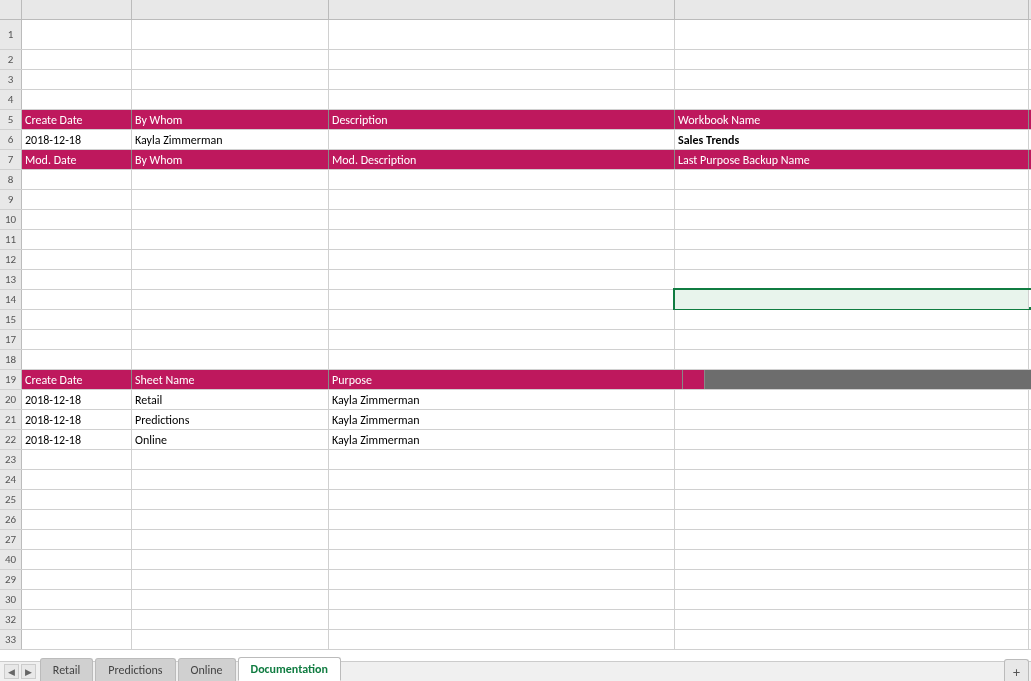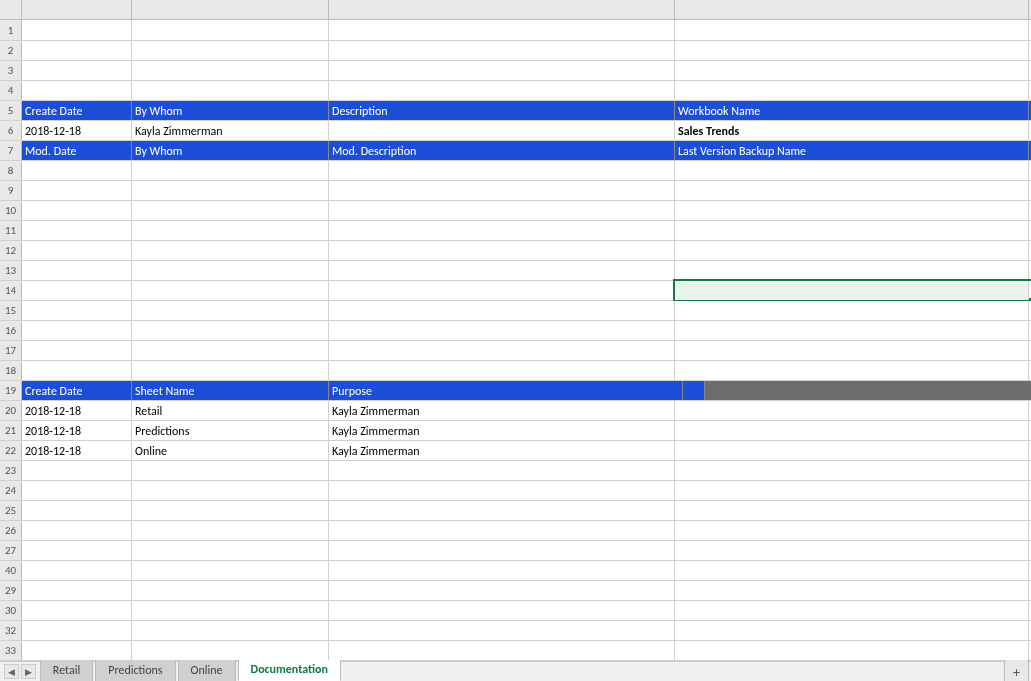--- a/index.html
+++ b/index.html
@@ -24,21 +24,21 @@
     .row-num { width: 22px; min-width: 22px; background: #e8e8e8; border-right: 1px solid #bbb; display: flex; align-items: center; justify-content: center; font-size: 11px; color: #555; }
     .cell { border-right: 1px solid #d0d0d0; display: flex; align-items: center; padding: 0 3px; font-size: 12px; overflow: hidden; white-space: nowrap; }
     .cell-a { width: 110px; min-width: 110px; }
     .cell-b { width: 197px; min-width: 197px; }
     .cell-c { width: 346px; min-width: 346px; }
     .cell-d { width: 354px; min-width: 354px; }
     .cell-e { width: 22px; min-width: 22px; }
 
     
     .header-row { background: #6d6d6d; color: #fff; }
-    .header-row .cell { background: #1d4ed8; color: #fff; font-weight: normal; border-right: 1px solid #888; }
+    .header-row .cell { background: #be185d; color: #fff; font-weight: normal; border-right: 1px solid #888; }
     .header-row .row-num { background: #e8e8e8; color: #555; border-right: 1px solid #bbb; }
 
     
     .data-row .cell { background: #fff; }
     .cell-selected-d { background: #e8f4ec !important; }
 
     
     .tab-bar { height: 28px; background: #f0f0f0; border-top: 1px solid #bbb; display: flex; align-items: flex-end; padding-left: 4px; }
     .tab { padding: 4px 12px; background: #d0d0d0; border: 1px solid #bbb; border-bottom: none; margin-right: 2px; font-size: 12px; color: #444; cursor: pointer; border-radius: 3px 3px 0 0; }
     .tab.active { background: #fff; color: #107c41; font-weight: bold; border-bottom: 1px solid #fff; }
@@ -111,21 +111,21 @@
         <div class="cell cell-b" style="position: relative;">Kayla Zimmerman</div>
         <div class="cell cell-c" style="position: relative;"></div>
         <div class="cell cell-d" style="position: relative; font-weight: bold;">Sales Trends</div>
         <div class="cell cell-e" style="position: relative;"></div>
       </div>
       <div class="row header-row">
         <div class="row-num">7</div>
         <div class="cell cell-a" style="position: relative;">Mod. Date</div>
         <div class="cell cell-b" style="position: relative;">By Whom</div>
         <div class="cell cell-c" style="position: relative;">Mod. Description</div>
-        <div class="cell cell-d" style="position: relative;">Last Version Backup Name</div>
+        <div class="cell cell-d" style="position: relative;">Last Purpose Backup Name</div>
         <div class="cell cell-e" style="position: relative;"></div>
       </div>
       <div class="row data-row">
         <div class="row-num">8</div>
         <div class="cell cell-a" style="position: relative;"></div>
         <div class="cell cell-b" style="position: relative;"></div>
         <div class="cell cell-c" style="position: relative;"></div>
         <div class="cell cell-d" style="position: relative;"></div>
         <div class="cell cell-e" style="position: relative;"></div>
       </div>
@@ -172,28 +172,20 @@
       <div class="row data-row">
         <div class="row-num">14</div>
         <div class="cell cell-a" style="position: relative;"></div>
         <div class="cell cell-b" style="position: relative;"></div>
         <div class="cell cell-c" style="position: relative;"></div>
         <div class="cell cell-d cell-selected-d" style="outline: rgb(16, 124, 65) solid 2px; position: relative;"></div>
         <div class="cell cell-e" style="position: relative; border-right: 2px solid rgb(16, 124, 65); border-bottom: 2px solid rgb(16, 124, 65);"></div>
       </div>
       <div class="row data-row">
         <div class="row-num">15</div>
-        <div class="cell cell-a" style="position: relative;"></div>
-        <div class="cell cell-b" style="position: relative;"></div>
-        <div class="cell cell-c" style="position: relative;"></div>
-        <div class="cell cell-d" style="position: relative;"></div>
-        <div class="cell cell-e" style="position: relative;"></div>
-      </div>
-      <div class="row data-row">
-        <div class="row-num">16</div>
         <div class="cell cell-a" style="position: relative;"></div>
         <div class="cell cell-b" style="position: relative;"></div>
         <div class="cell cell-c" style="position: relative;"></div>
         <div class="cell cell-d" style="position: relative;"></div>
         <div class="cell cell-e" style="position: relative;"></div>
       </div>
       <div class="row data-row">
         <div class="row-num">17</div>
         <div class="cell cell-a" style="position: relative;"></div>
         <div class="cell cell-b" style="position: relative;"></div>

